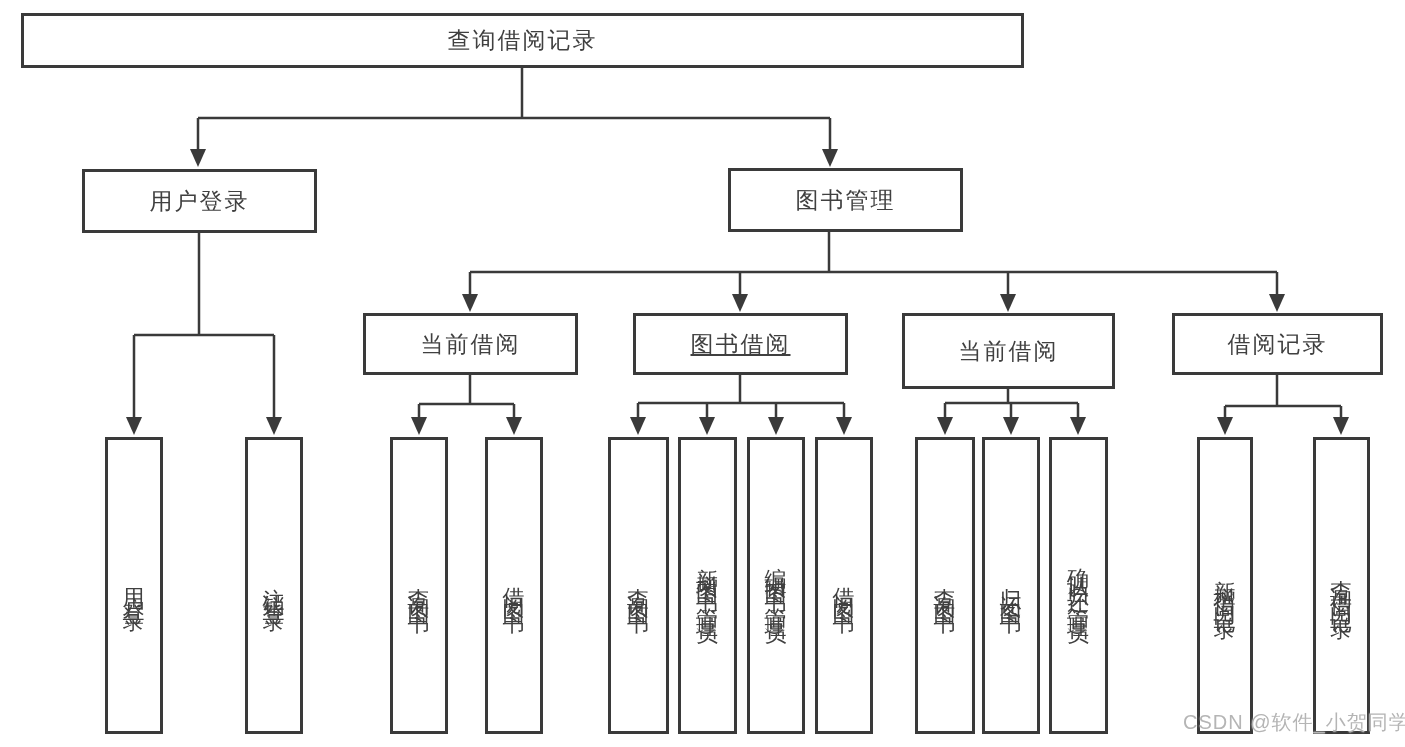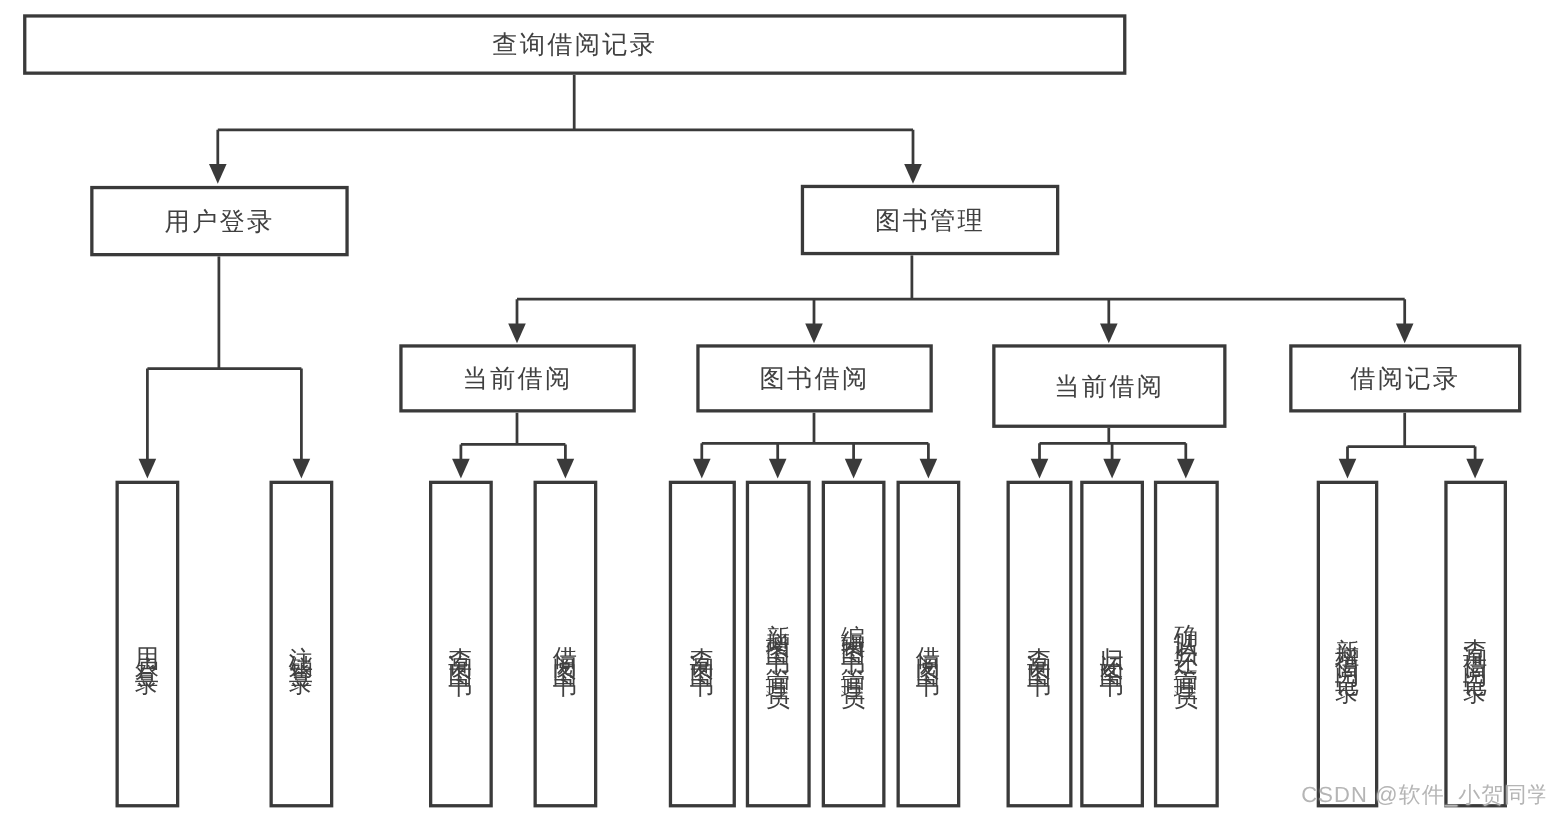--- a/index.html
+++ b/index.html
@@ -95,21 +95,21 @@
   <div class="box h" style="left:82px; top:169px; width:235px; height:64px;">
     <span class="lbl">用户登录</span>
   </div>
   <div class="box h" style="left:712px; top:168px; width:235px; height:64px;margin-left:16px;">
     <span class="lbl">图书管理</span>
   </div>
 
   <div class="box h" style="left:363px; top:313px; width:215px; height:62px;">
     <span class="lbl">当前借阅</span>
   </div>
-  <div class="box h" style="left:633px; top:313px; width:215px; height:62px;">
+  <div class="box h" style="left:633px; top:313px; width:215px; height:62px;text-decoration:underline;">
     <span class="lbl">图书借阅</span>
   </div>
   <div class="box h" style="left:902px; top:313px; width:213px; height:76px;">
     <span class="lbl">当前借阅</span>
   </div>
   <div class="box h" style="left:1172px; top:313px; width:211px; height:62px;">
     <span class="lbl">借阅记录</span>
   </div>
 
   <div class="box v" style="left:105px; top:437px; width:58px; height:297px;">

